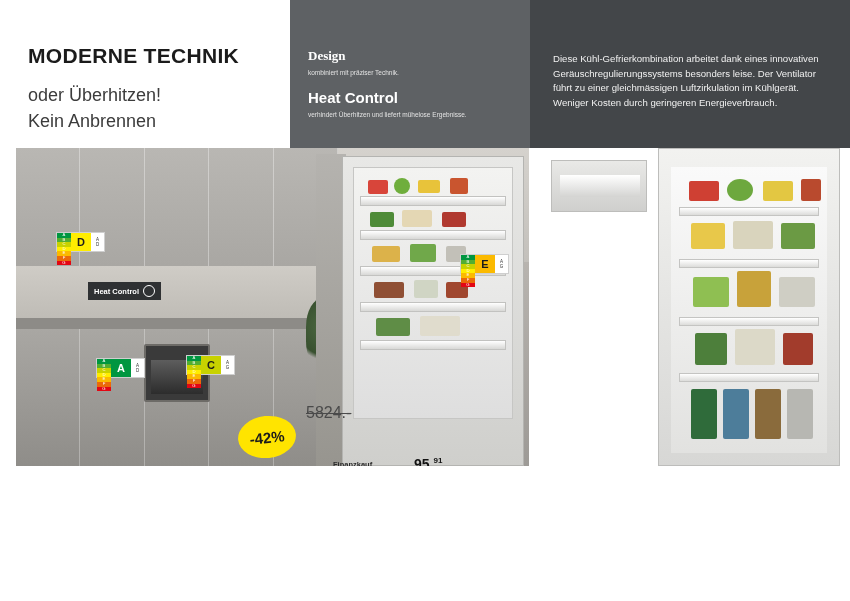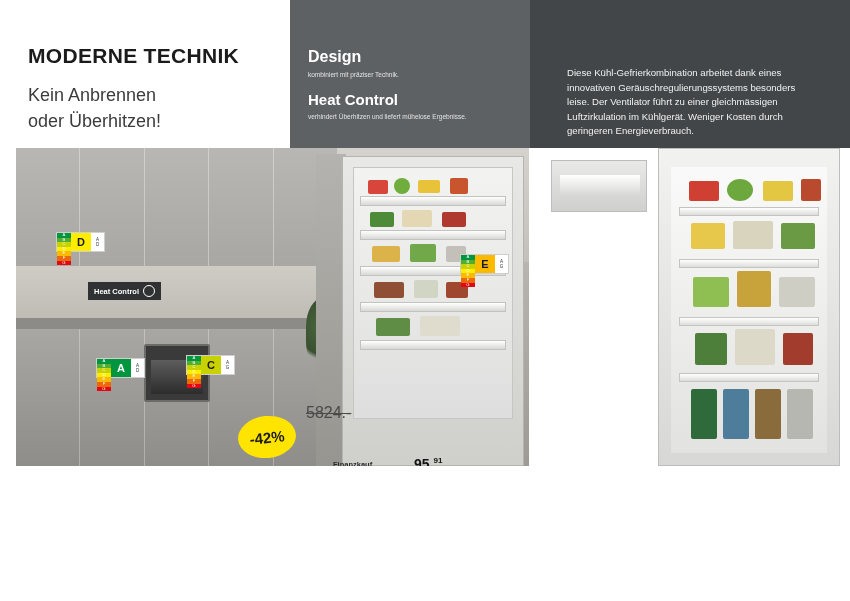--- a/index.html
+++ b/index.html
@@ -31,28 +31,28 @@
   .headline h1 {
     margin: 0 0 14px 0;
     font-size: 21px; font-weight: bold; letter-spacing: .3px;
     color: #1b1b1b;
   }
   .headline .sub {
     font-size: 18px; color: #3c3c3c; line-height: 1.45; font-weight: 400;
   }
   
   .tabtext { position: absolute; left: 308px; top: 48px; width: 160px; color: #fff; }
-  .tabtext .t1 { font-size: 16px; font-weight: bold; }
+  .tabtext .t1 { font-size: 13px; font-weight: bold; font-family: Liberation Serif, serif; }
   .tabtext .t1sub { font-size: 6.5px; line-height: 1.45; margin-top: 4px; color: #e3e3e3; }
   .tabtext .t2 { font-size: 15px; font-weight: bold; margin-top: 12px; }
   .tabtext .t2sub { font-size: 6.5px; line-height: 1.45; margin-top: 4px; color: #e3e3e3; }
   
   .right-copy { position: absolute; left: 551px; top: 50px; width: 282px; color: #ffffff; }
   .right-copy h2 { margin: 0 0 8px 0; font-size: 11px; font-weight: bold; }
-  .right-copy p { margin: 16px; font-size: 9.6px; line-height: 1.52; color: #f0f0f0; }
+  .right-copy p { margin: 2px; font-size: 9.6px; line-height: 1.52; color: #f0f0f0; }
 
   
   .kitchen {
     position: absolute; left: 16px; top: 148px; width: 513px; height: 318px;
     overflow: hidden;
     background: linear-gradient(180deg,#c9c6c1 0%,#b6b2ad 40%,#9d9a96 100%);
   }
   .k-wallupper {
     position:absolute; left:0; top:0; width:100%; height:36%;
     background: linear-gradient(180deg,#d5d2cd,#c3c0bb);
@@ -191,22 +191,22 @@
 </head>
 <body>
 
 <div class="page">
 
   <div class="top-dark"></div>
   <div class="top-grey-tab"></div>
 
   <div class="headline">
     <h1>MODERNE TECHNIK</h1>
+    <div class="sub">oder Überhitzen!</div>
     <div class="sub">Kein Anbrennen</div>
-    <div class="sub">oder Überhitzen!</div>
   </div>
 
   <div class="tabtext">
     <div class="t1">Design</div>
     <div class="t1sub">kombiniert mit präziser Technik.</div>
     <div class="t2">Heat Control</div>
     <div class="t2sub">verhindert Überhitzen und liefert mühelose Ergebnisse.</div>
   </div>
 
   <div class="right-copy">

